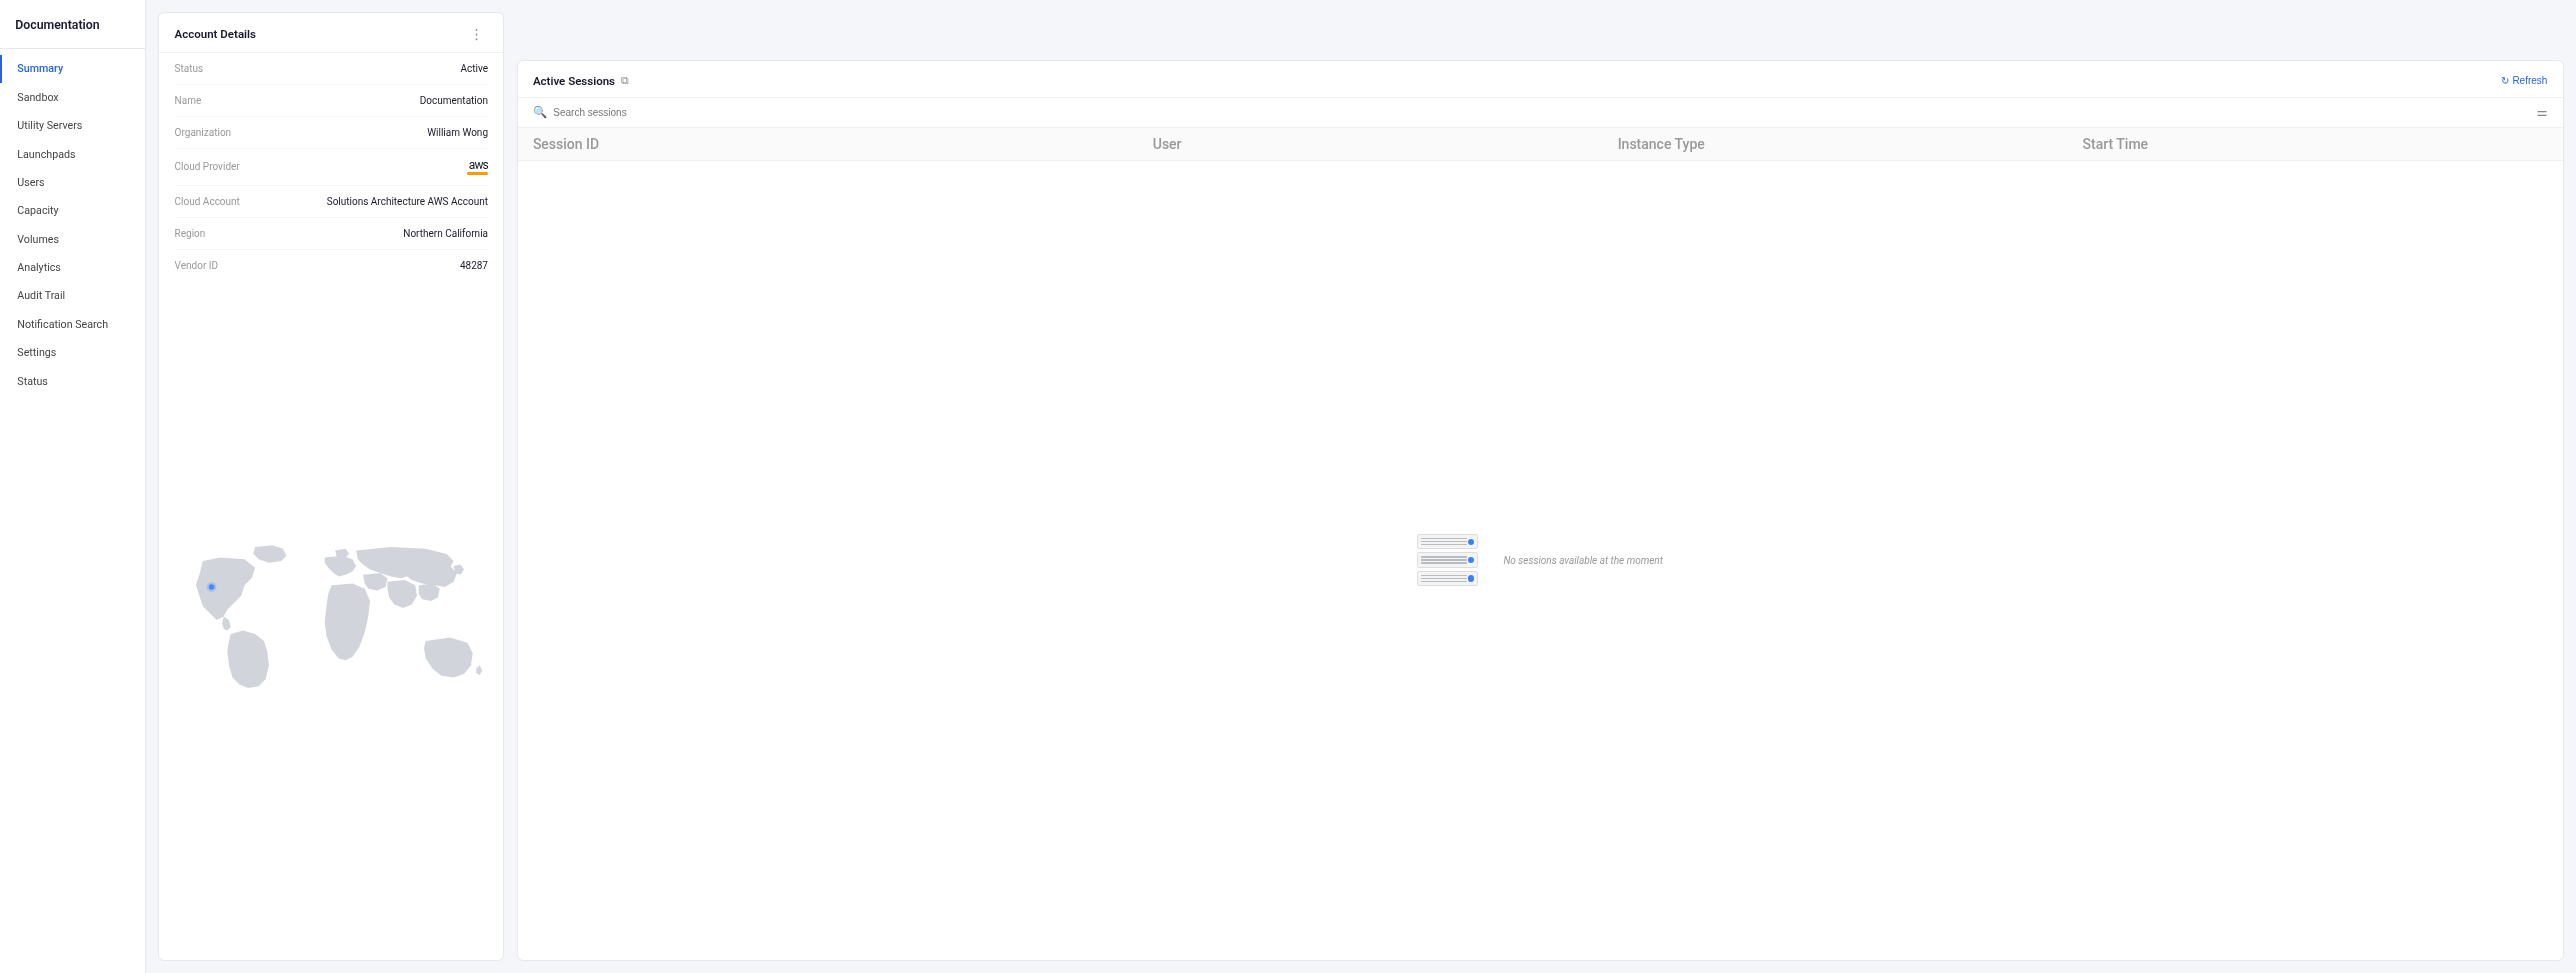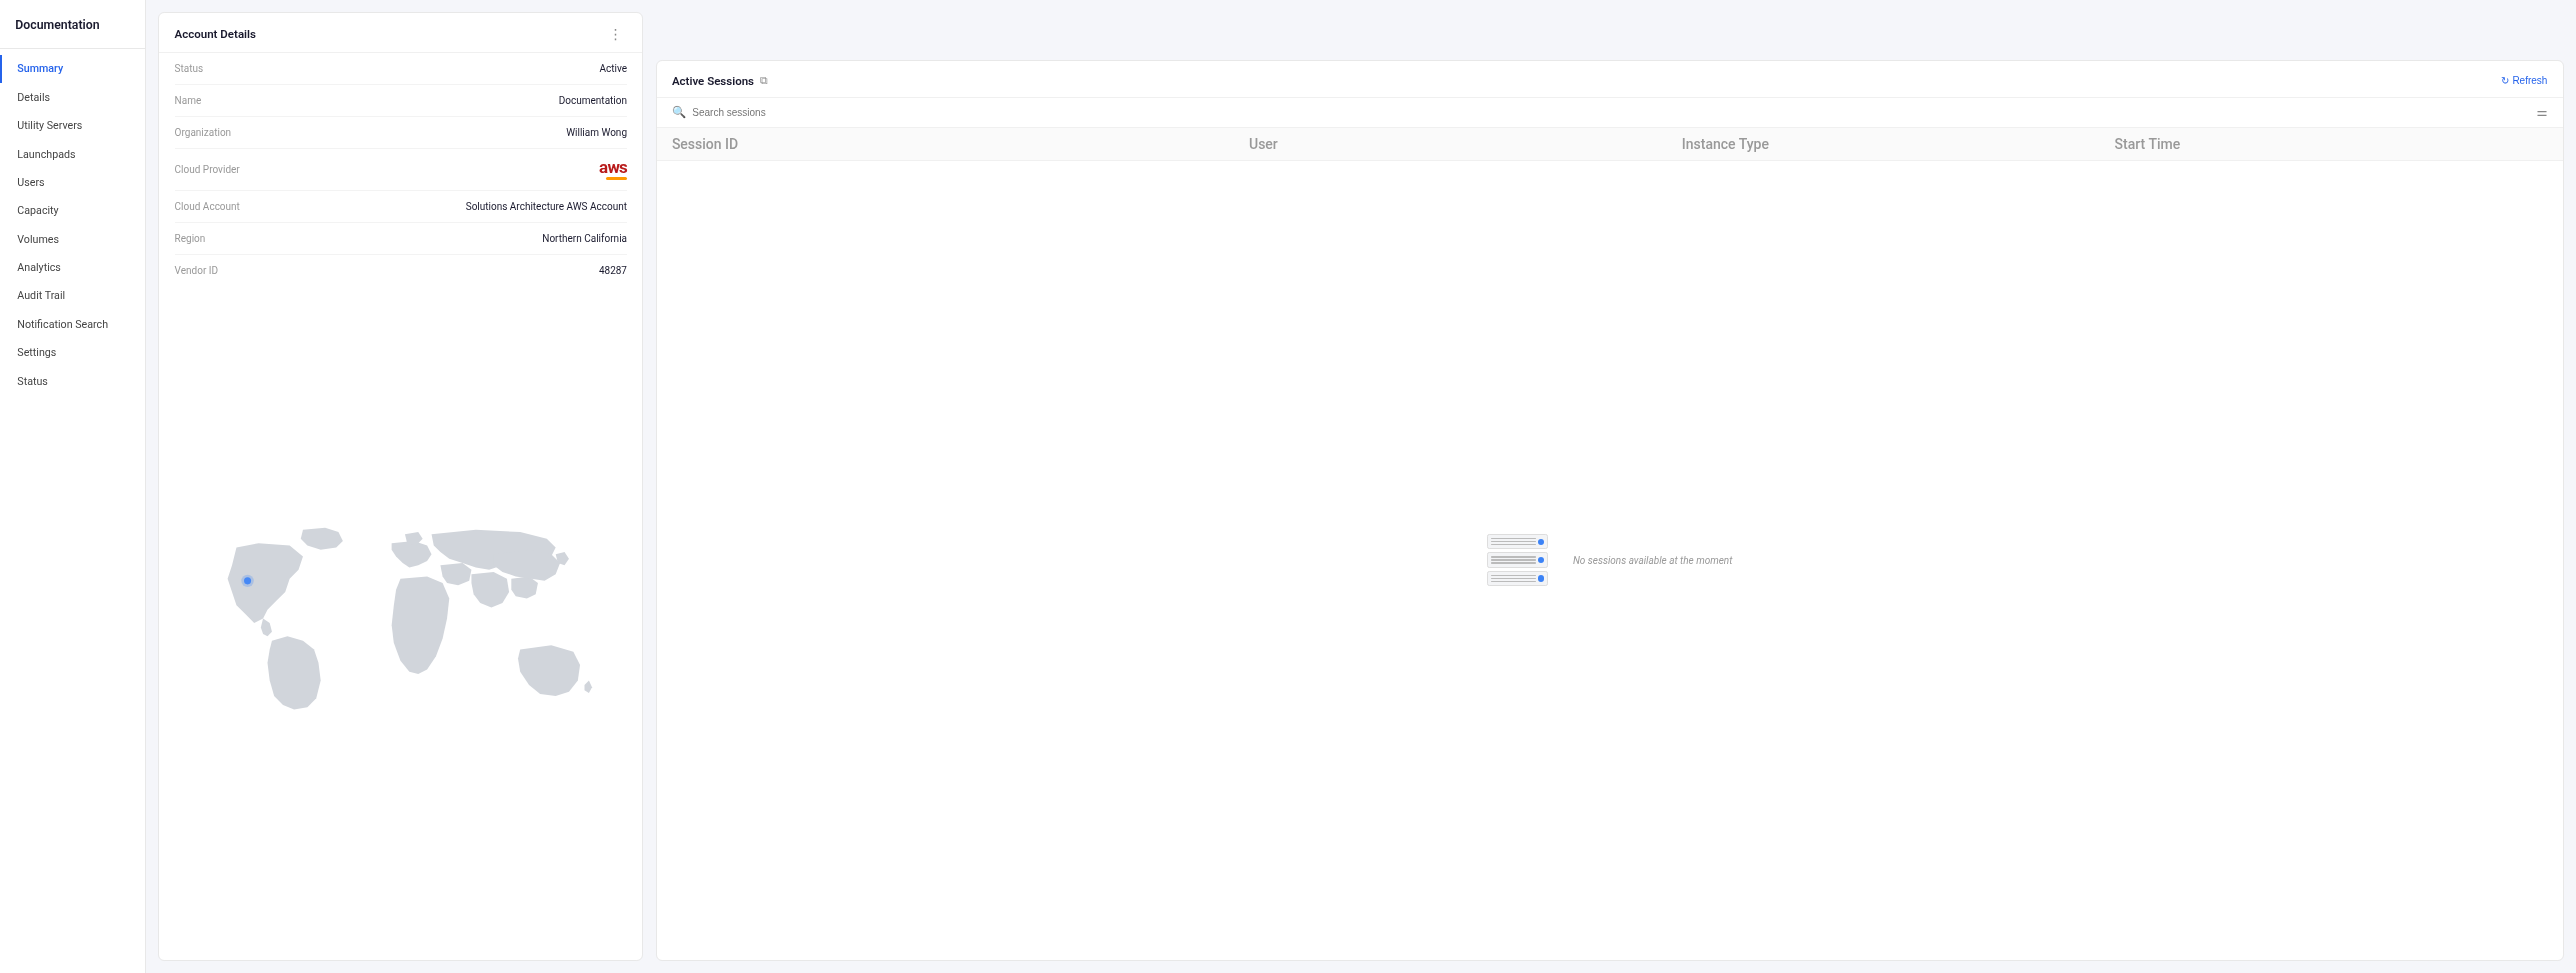--- a/index.html
+++ b/index.html
@@ -63,21 +63,21 @@
     
     .panel {
       background: #fff;
       border-radius: 6.1px;
       border: 0.8px solid #e8e8e8;
       display: flex;
       flex-direction: column;
       overflow: hidden;
     }
     .account-panel {
-      width: 485px;
+      width: 346px;
       flex-shrink: 0;
     }
     .sessions-panel {
       flex: 1;
       margin-top: 48px;
     }
 
     .panel-header {
       display: flex;
       align-items: center;
@@ -126,23 +126,23 @@
       font-weight: 400;
     }
 
     
     .aws-logo {
       display: flex;
       flex-direction: column;
       align-items: flex-end;
     }
     .aws-text {
-      font-size: 17px;
-      font-weight: 700;
-      color: #b91c1c;
+      font-size: 12px;
+      font-weight: 400;
+      color: #0f172a;
       line-height: 1;
       letter-spacing: -0.8px;
     }
     .aws-underline {
       width: 21.5px;
       height: 2.3px;
       background: #f90;
       border-radius: 1.5px;
       margin-top: 1.5px;
     }
@@ -293,21 +293,21 @@
     }
   </style>
 </head>
 <body>
 
 <nav class="sidebar">
   <div class="sidebar-title">Documentation</div>
   <div class="sidebar-nav">
 
   <div class="sidebar-item active">Summary</div>
-      <div class="sidebar-item">Details</div>
+      <div class="sidebar-item">Sandbox</div>
       <div class="sidebar-item">Utility Servers</div>
       <div class="sidebar-item">Launchpads</div>
       <div class="sidebar-item">Users</div>
       <div class="sidebar-item">Capacity</div>
       <div class="sidebar-item">Volumes</div>
       <div class="sidebar-item">Analytics</div>
       <div class="sidebar-item">Audit Trail</div>
       <div class="sidebar-item">Notification Search</div>
       <div class="sidebar-item">Settings</div>
       <div class="sidebar-item">Status</div>

